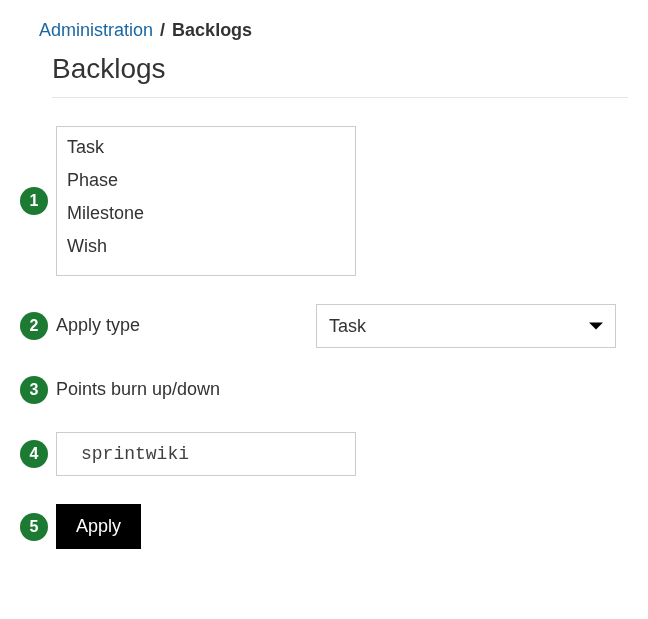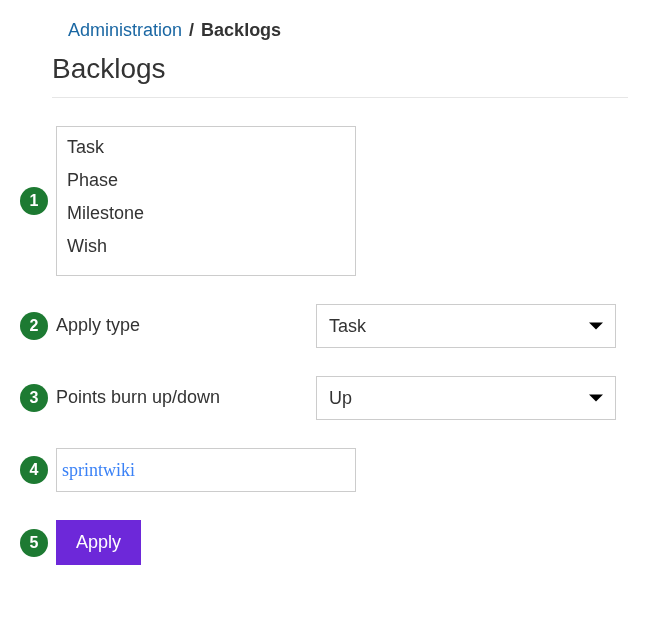--- a/index.html
+++ b/index.html
@@ -6,21 +6,21 @@
     body {
       font-family: "Segoe UI", -apple-system, sans-serif;
       font-size: 16px;
       color: #333;
       background: #fff;
       width: 648px;
       padding: 20px 20px 20px 20px;
     }
     .breadcrumb {
       font-size: 18px;
-      margin: 0 0 12px 48px;
+      margin: 0 0 12px 19px;
     }
     .breadcrumb a {
       color: #1a67a3;
       text-decoration: none;
     }
     .breadcrumb .sep {
       color: #333;
       font-weight: 600;
       margin: 0 2px;
     }
@@ -107,32 +107,32 @@
       height: 0;
       border-left: 7px solid transparent;
       border-right: 7px solid transparent;
       border-top: 7px solid #000;
     }
     .text-input {
       width: 300px;
       height: 44px;
       border: 1px solid #ccc;
       background: #fff;
-      padding: 0 5px;
+      padding: 0 24px;
       font-size: 18px;
-      color: #3b82f6;
-      font-family: Liberation Serif, serif;
+      color: #404040;
+      font-family: Liberation Mono, monospace;
     }
     .action-row {
       display: flex;
       align-items: center;
       margin-top: 4px;
     }
     .apply-btn {
-      background: #6d28d9;
+      background: #000000;
       color: #fff;
       border: none;
       font-size: 18px;
       padding: 12px 20px;
       cursor: pointer;
       font-family: inherit;
     }
     .row-center-multi {
       align-items: center;
     }
@@ -171,26 +171,20 @@
       <div class="dropdown">
         <span>Task</span>
         <span class="caret"></span>
       </div>
     </div>
   </div>
 
   <div class="form-row">
     <div class="step-badge">3</div>
     <div class="field-label">Points burn up/down</div>
-    <div class="field-control">
-      <div class="dropdown">
-        <span>Up</span>
-        <span class="caret"></span>
-      </div>
-    </div>
   </div>
 
   <div class="form-row">
     <div class="step-badge">4</div>
     <div class="field-control">
       <input type="text" class="text-input" value="sprintwiki" style="">
     </div>
   </div>
 
   <div class="action-row">

